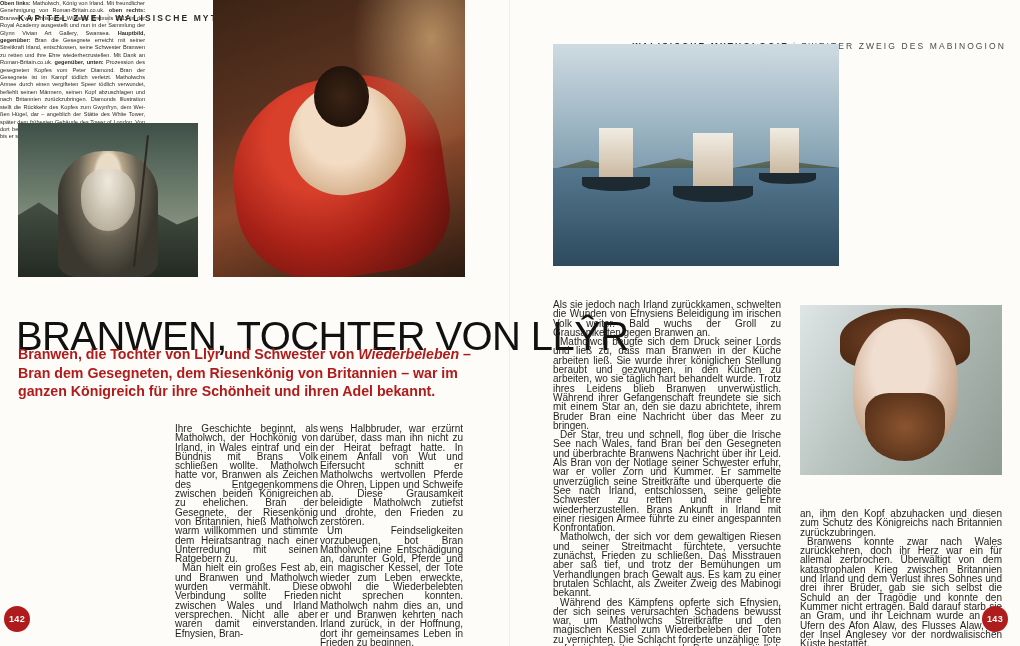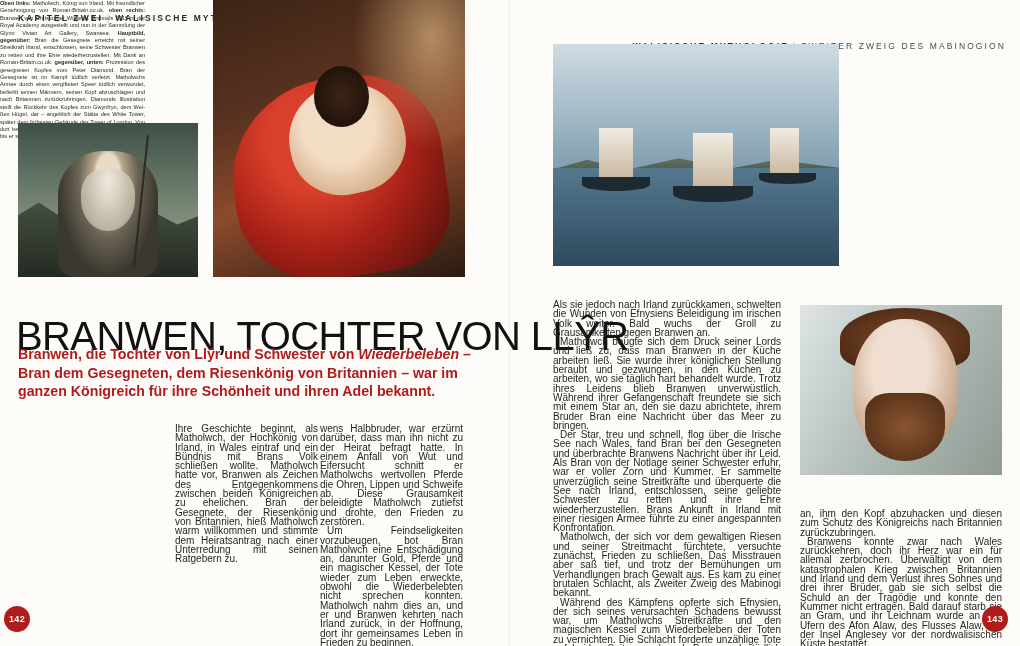--- a/index.html
+++ b/index.html
@@ -231,20 +231,21 @@
     <p>
       <b>Oben links:</b><span> Matholwch, König von Irland. Mit freundlicher Genehmigung von Roman-Britain.co.uk.</span>
       <b>oben rechts:</b><span> Branwen von Christopher Williams. Erstmals 1915 in der Royal Academy ausgestellt und nun in der Sammlung der Glynn Vivian Art Gallery, Swansea.</span>
       <b>Hauptbild, gegenüber:</b><span> Bran die Gesegnete erreicht mit seiner Streitkraft Irland, entschlossen, seine Schwester Branwen zu retten und ihre Ehre wiederherzustellen. Mit Dank an Roman-Britain.co.uk.</span>
       <b>gegenüber, unten:</b><span> Prozession des gesegneten Kopfes vom Peter Diamond. Bran der Gesegnete ist im Kampf tödlich verletzt. Matholwchs Armee durch einen vergifteten Speer tödlich verwundet, befiehlt seinen Männern, seinen Kopf abzuschlagen und nach Britannien zurückzubringen. Diamonds Illustration stellt die Rückkehr des Kopfes zum Gwynfryn, dem Wei-ßen Hügel, dar – angeblich der Stätte des White Tower, später dem frühesten Gebäude des Tower of London. Von dort begrabene Kopf schützte Britannien vor Invasionen, bis er später unter König Artus ausgegraben wurde.</span>
     </p>
   </div>
 
   <div class="col" id="lcol2">
       <p class="first">Ihre Geschichte beginnt, als Matholwch, der Hochkönig von Irland, in Wales eintraf und ein Bündnis mit Brans Volk schließen wollte. Matholwch hatte vor, Branwen als Zeichen des Entgegenkommens zwischen beiden Königreichen zu ehelichen. Bran der Gesegnete, der Riesenkönig von Britannien, hieß Matholwch warm willkommen und stimmte dem Heiratsantrag nach einer Unterredung mit seinen Ratgebern zu.</p>
+      <p>Man hielt ein großes Fest ab, und Branwen und Matholwch wurden vermählt. Diese Verbindung sollte Frieden zwischen Wales und Irland versprechen. Nicht alle aber waren damit einverstanden. Efnysien, Bran-</p>
     </div>
   <div class="col" id="lcol3">
       <p class="first">wens Halbbruder, war erzürnt darüber, dass man ihn nicht zu der Heirat befragt hatte. In einem Anfall von Wut und Eifersucht schnitt er Matholwchs wertvollen Pferde die Ohren, Lippen und Schweife ab. Diese Grausamkeit beleidigte Matholwch zutiefst und drohte, den Frieden zu zerstören.</p>
       <p>Um Feindseligkeiten vorzubeugen, bot Bran Matholwch eine Entschädigung an, darunter Gold, Pferde und ein magischer Kessel, der Tote wieder zum Leben erweckte, obwohl die Wiederbelebten nicht sprechen konnten. Matholwch nahm dies an, und er und Branwen kehrten nach Irland zurück, in der Hoffnung, dort ihr gemeinsames Leben in Frieden zu beginnen.</p>
     </div>
   <div class="col" id="rcol1">
       <p class="first">Als sie jedoch nach Irland zurückkamen, schwelten die Wunden von Efnysiens Beleidigung im irischen Volk weiter. Bald wuchs der Groll zu Grausamkeiten gegen Branwen an.</p>
       <p>Matholwch beugte sich dem Druck seiner Lords und ließ zu, dass man Branwen in der Küche arbeiten ließ. Sie wurde ihrer königlichen Stellung beraubt und gezwungen, in den Küchen zu arbeiten, wo sie täglich hart behandelt wurde. Trotz ihres Leidens blieb Branwen unverwüstlich. Während ihrer Gefangenschaft freundete sie sich mit einem Star an, den sie dazu abrichtete, ihrem Bruder Bran eine Nachricht über das Meer zu bringen.</p>
       <p>Der Star, treu und schnell, flog über die Irische See nach Wales, fand Bran bei den Gesegneten und überbrachte Branwens Nachricht über ihr Leid. Als Bran von der Notlage seiner Schwester erfuhr, war er voller Zorn und Kummer. Er sammelte unverzüglich seine Streitkräfte und überquerte die See nach Irland, entschlossen, seine geliebte Schwester zu retten und ihre Ehre wiederherzustellen. Brans Ankunft in Irland mit einer riesigen Armee führte zu einer angespannten Konfrontation.</p>
       <p>Matholwch, der sich vor dem gewaltigen Riesen und seiner Streitmacht fürchtete, versuchte zunächst, Frieden zu schließen. Das Misstrauen aber saß tief, und trotz der Bemühungen um Verhandlungen brach Gewalt aus. Es kam zu einer brutalen Schlacht, als Zweiter Zweig des Mabinogi bekannt.</p>

